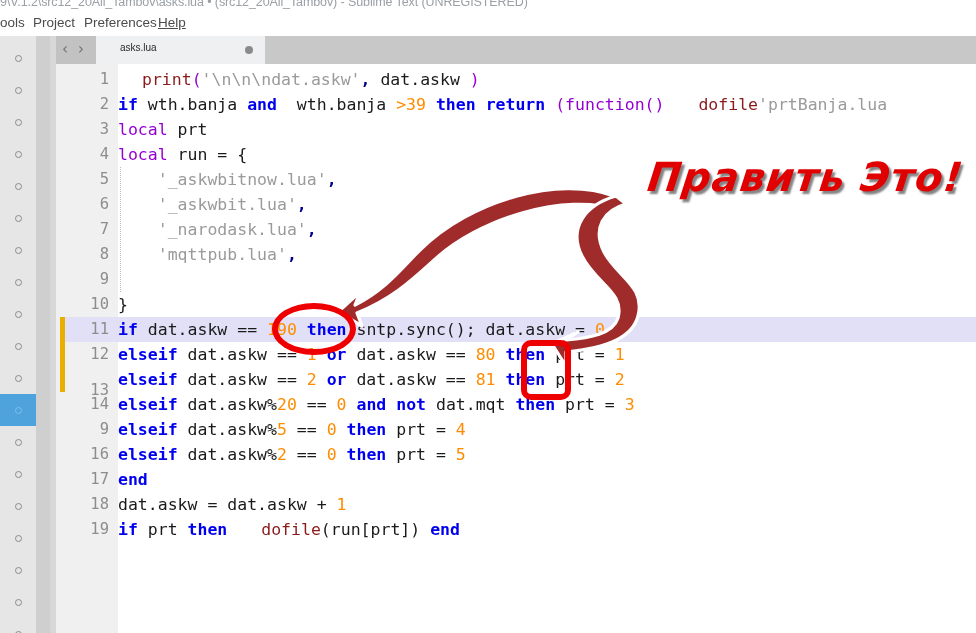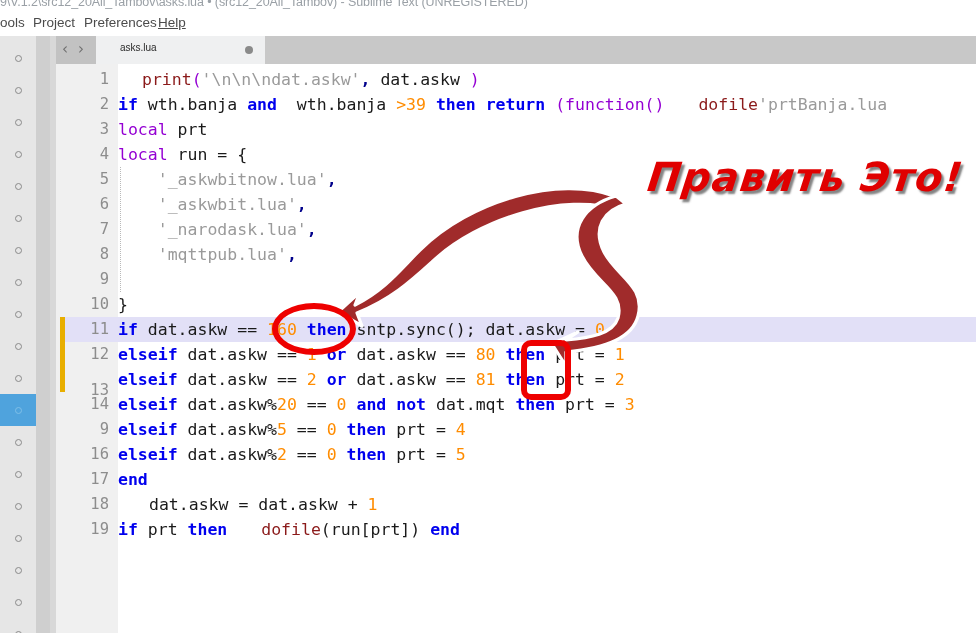--- a/index.html
+++ b/index.html
@@ -296,28 +296,28 @@
         <div class="line" style="top: 28px;"><span class="t-kw">if</span><span class="t-punct"> wth.banja </span><span class="t-kw">and</span><span class="t-punct">  wth.banja </span><span class="t-num">&gt;39</span><span class="t-punct"> </span><span class="t-kw">then</span><span class="t-punct"> </span><span class="t-kw">return</span><span class="t-punct"> </span><span class="t-paren">(</span><span class="t-bi">function</span><span class="t-paren">()</span><span class="t-punct"> </span><span class="t-fn">dofile</span><span class="t-str">'prtBanja.lua</span></div>
         <div class="line" style="top: 53px;"><span class="t-bi">local</span><span class="t-punct"> prt</span></div>
         <div class="line" style="top: 78px;"><span class="t-bi">local</span><span class="t-punct"> run = {</span></div>
         <div class="line" style="top: 128px;"><span class="t-punct">    </span><span class="t-str">'_askwbit.lua'</span><span class="t-comma">,</span></div>
         <div class="line" style="top: 103px;"><span class="t-punct">    </span><span class="t-str">'_askwbitnow.lua'</span><span class="t-comma">,</span></div>
         <div class="line" style="top: 153px;"><span class="t-punct">    </span><span class="t-str">'_narodask.lua'</span><span class="t-comma">,</span></div>
         <div class="line" style="top: 178px;"><span class="t-punct">    </span><span class="t-str">'mqttpub.lua'</span><span class="t-comma">,</span></div>
         <div class="line" style="top: 203px;"><span class="t-punct">    </span></div>
         <div class="line" style="top: 228px;"><span class="t-punct">}</span></div>
         <div class="line-bg" style="top: 253px;"></div>
-        <div class="line" style="top: 253px;"><span class="t-kw">if</span><span class="t-punct"> dat.askw == </span><span class="t-num">160</span><span class="t-punct"> </span><span class="t-kw">then</span><span class="t-punct"> sntp.sync(); dat.askw = </span><span class="t-num">0</span></div>
+        <div class="line" style="top: 253px;"><span class="t-kw">if</span><span class="t-punct"> dat.askw == </span><span class="t-num">190</span><span class="t-punct"> </span><span class="t-kw">then</span><span class="t-punct"> sntp.sync(); dat.askw = </span><span class="t-num">0</span></div>
         <div class="line" style="top: 278px;"><span class="t-kw">elseif</span><span class="t-punct"> dat.askw == </span><span class="t-num">1</span><span class="t-punct"> </span><span class="t-kw">or</span><span class="t-punct"> dat.askw == </span><span class="t-num">80</span><span class="t-punct"> </span><span class="t-kw">then</span><span class="t-punct"> prt = </span><span class="t-num">1</span></div>
         <div class="line" style="top: 303px;"><span class="t-kw">elseif</span><span class="t-punct"> dat.askw == </span><span class="t-num">2</span><span class="t-punct"> </span><span class="t-kw">or</span><span class="t-punct"> dat.askw == </span><span class="t-num">81</span><span class="t-punct"> </span><span class="t-kw">then</span><span class="t-punct"> prt = </span><span class="t-num">2</span></div>
         <div class="line" style="top: 328px;"><span class="t-kw">elseif</span><span class="t-punct"> dat.askw%</span><span class="t-num">20</span><span class="t-punct"> == </span><span class="t-num">0</span><span class="t-punct"> </span><span class="t-kw">and</span><span class="t-punct"> </span><span class="t-kw">not</span><span class="t-punct"> dat.mqt </span><span class="t-kw">then</span><span class="t-punct"> prt = </span><span class="t-num">3</span></div>
         <div class="line" style="top: 353px;"><span class="t-kw">elseif</span><span class="t-punct"> dat.askw%</span><span class="t-num">5</span><span class="t-punct"> == </span><span class="t-num">0</span><span class="t-punct"> </span><span class="t-kw">then</span><span class="t-punct"> prt = </span><span class="t-num">4</span></div>
         <div class="line" style="top: 378px;"><span class="t-kw">elseif</span><span class="t-punct"> dat.askw%</span><span class="t-num">2</span><span class="t-punct"> == </span><span class="t-num">0</span><span class="t-punct"> </span><span class="t-kw">then</span><span class="t-punct"> prt = </span><span class="t-num">5</span></div>
         <div class="line" style="top: 403px;"><span class="t-kw">end</span></div>
-        <div class="line" style="top: 428px; padding-left: 31px;"><span class="t-punct">dat.askw = dat.askw + </span><span class="t-num">1</span></div>
+        <div class="line" style="top: 428px;"><span class="t-punct">dat.askw = dat.askw + </span><span class="t-num">1</span></div>
         <div class="line" style="top: 453px;"><span class="t-kw">if</span><span class="t-punct"> prt </span><span class="t-kw">then</span><span class="t-punct"> </span><span class="t-fn">dofile</span><span class="t-punct">(run[prt]) </span><span class="t-kw">end</span></div>
         <div class="indent-guide" style="top: 103px; height: 125px;"></div>
       </div>
   </div>
 
   <div class="overlay">
     <svg width="976" height="633" style="position:absolute;left:0;top:0;">
 
       <g>
         <path d="M 614,196 C 560,175 470,200 420,250 C 400,270 385,290 355,305

